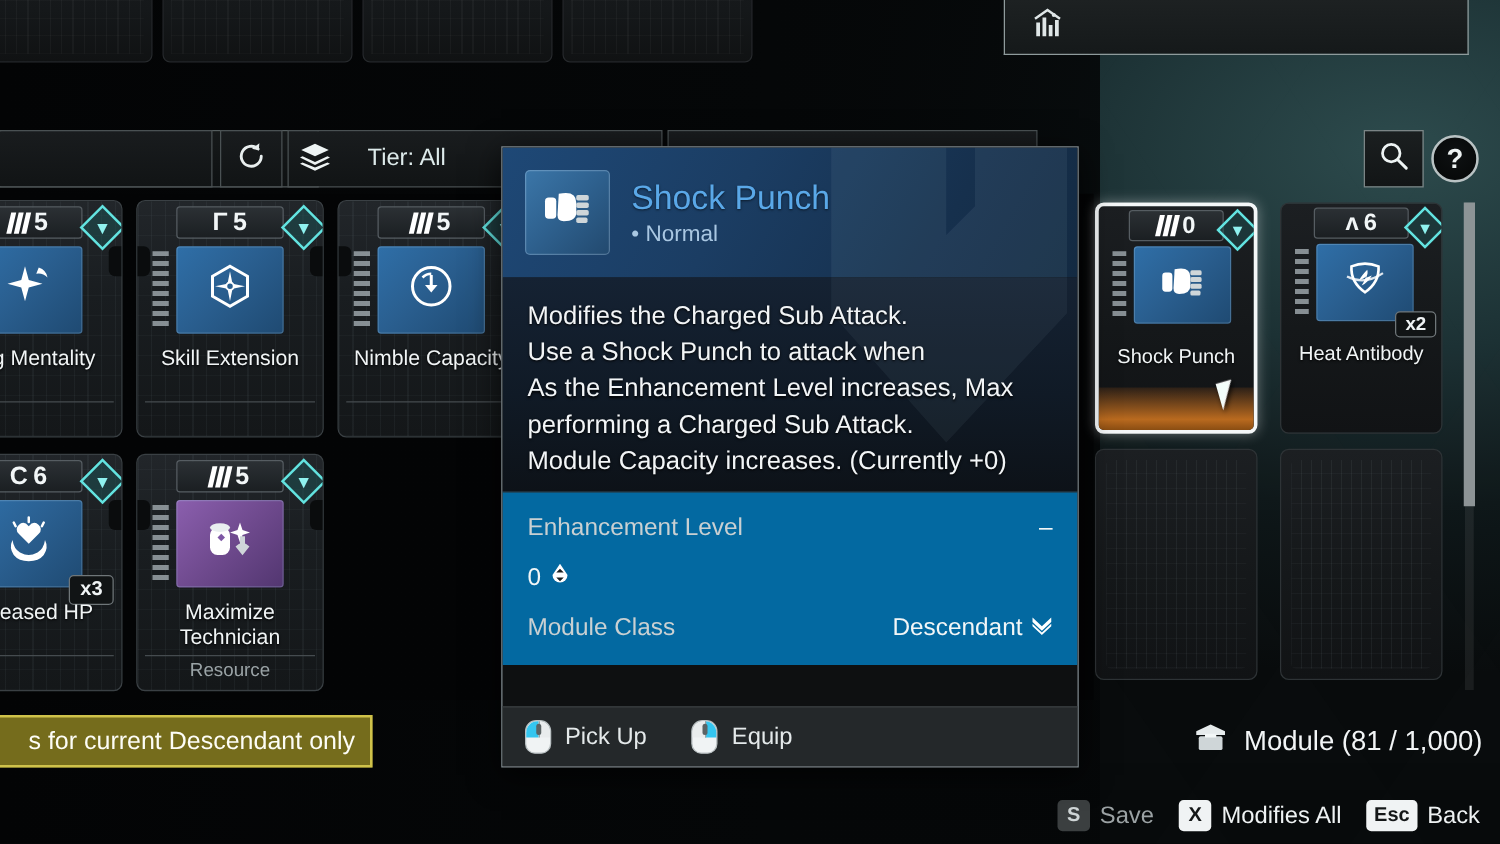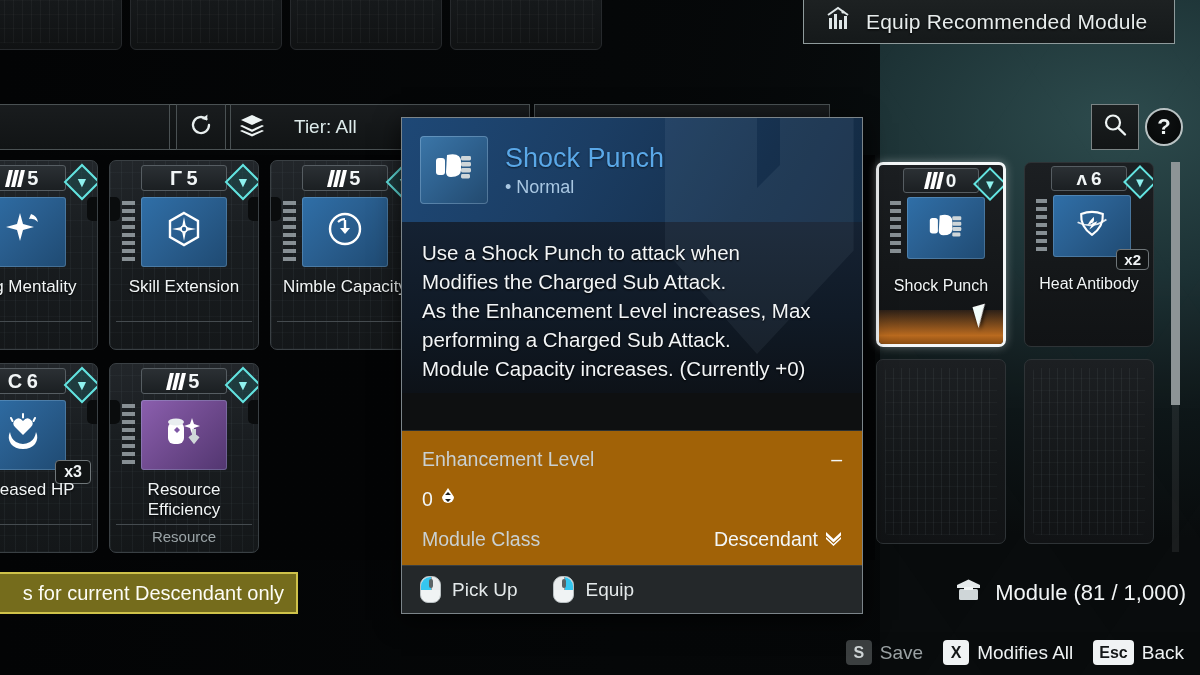--- a/index.html
+++ b/index.html
@@ -289,21 +289,21 @@
     padding: 16px 20px 10px;
     background: linear-gradient(180deg, #152233 0%, #101a26 55%, #0d1218 100%);
     min-height: 160px;
     overflow: hidden;
   }
   .tt-body .wm2 {
     position:absolute; right:-10px; top:-110px; width:230px; height:300px; opacity:.07;
   }
   .tt-desc { position:relative; z-index:2; color:#f2f5f7; font-size:20.5px; line-height:29px; text-shadow:0 1px 2px #000; }
 
-  .tt-stats { background:#a16207; padding: 8px 20px 10px; border-top:1px solid #2c3133;margin-top:37px; }
+  .tt-stats { background:#0369a1; padding: 8px 20px 10px; border-top:1px solid #2c3133; }
   .tt-row { display:flex; align-items:center; justify-content:space-between; height:40px; }
   .tt-row .k { color:#c9d0d2; font-size:19.5px; }
   .tt-row .v { color:#f2f6f7; font-size:19.5px; display:flex; align-items:center; gap:7px; }
 
   .tt-foot {
     position:absolute; left:0; right:0; bottom:0; height:48px;
     background:#24282a; border-top:1px solid #3a3f41;
     display:flex; align-items:center; gap:36px; padding-left:18px;
   }
   .tt-foot .act { display:flex; align-items:center; gap:11px; color:#e4e9ea; font-size:19px; }
@@ -487,21 +487,20 @@
     <span>
       <svg width="28" height="26" viewBox="0 0 28 26">
         <path d="M4 9 L14 2 L24 9" stroke="#dfe6e7" stroke-width="2" fill="none"></path>
         <rect x="5" y="12" width="3" height="11" fill="#dfe6e7"></rect>
         <rect x="10" y="8" width="3" height="15" fill="#dfe6e7"></rect>
         <rect x="15" y="14" width="3" height="9" fill="#dfe6e7"></rect>
         <rect x="20" y="10" width="3" height="13" fill="#dfe6e7"></rect>
         <circle cx="19" cy="6" r="1.6" fill="#dfe6e7"></circle>
       </svg>
     </span>
-    <span class="lbl">Equip Recommended Module</span>
   </div>
 
   <div class="toolbar">
     <div class="tb-seg tb-filterbox"></div>
 
     <div class="tb-seg tb-refresh">
       <span>
         <svg width="26" height="26" viewBox="0 0 26 26">
           <path d="M21 13a8 8 0 1 1-2.5-5.8" stroke="#e8eeee" stroke-width="2.3" fill="none" stroke-linecap="round"></path>
           <path d="M19.5 2.5 L19 8.2 L13.6 7" fill="#e8eeee"></path>
@@ -679,21 +678,21 @@
         <div class="pins"></div>
         <div class="icon-plate purple">
           <span class="glyph"><svg width="40" height="40" viewBox="0 0 40 40">
               <rect x="4" y="10" width="16" height="22" rx="6" fill="#fff"></rect>
               <ellipse cx="12" cy="10" rx="8" ry="3.5" fill="#e9eef0"></ellipse>
               <path d="M10 18 l3 -3 l3 3 l-3 3 z" fill="#7e57a5"></path>
               <path d="M28 6 l2 6 l6 2 l-6 2 l-2 6 l-2 -6 l-6 -2 l6 -2 z" fill="#fff"></path>
               <path d="M30 17 v10 M26 24 l4 5 l4 -5" stroke="#cfd6d9" stroke-width="4" fill="none"></path>
             </svg></span>
         </div>
-        <div class="mname">Resource Efficiency</div>
+        <div class="mname">Maximize Technician</div>
         <div class="foot">Resource</div>
       </div>
     </div>
 
   <div class="slots" id="slots">
       <div class="slot selected">
         <div class="hot"></div>
         <div class="tag">
           <span class="socket-glyph">
             <b style="height:17px"></b>
@@ -770,22 +769,22 @@
           <span>Normal</span>
         </div>
       </div>
     </div>
 
     <div class="tt-body">
       <svg class="wm2" viewBox="0 0 100 130">
         <path d="M10 10 L50 10 L50 45 L60 35 L60 10 L92 10 L92 60 L50 105 L10 60 Z" fill="#9fb6c9"></path>
       </svg>
       <div class="tt-desc" id="tt-desc">
+          <div>Modifies the Charged Sub Attack.</div>
           <div>Use a Shock Punch to attack when</div>
-          <div>Modifies the Charged Sub Attack.</div>
           <div>As the Enhancement Level increases, Max</div>
           <div>performing a Charged Sub Attack.</div>
           <div>Module Capacity increases. (Currently +0)</div>
         </div>
     </div>
 
     <div class="tt-stats" id="tt-stats">
         <div class="tt-row">
           <span class="k">Enhancement Level</span>
           <span class="v">–</span>

